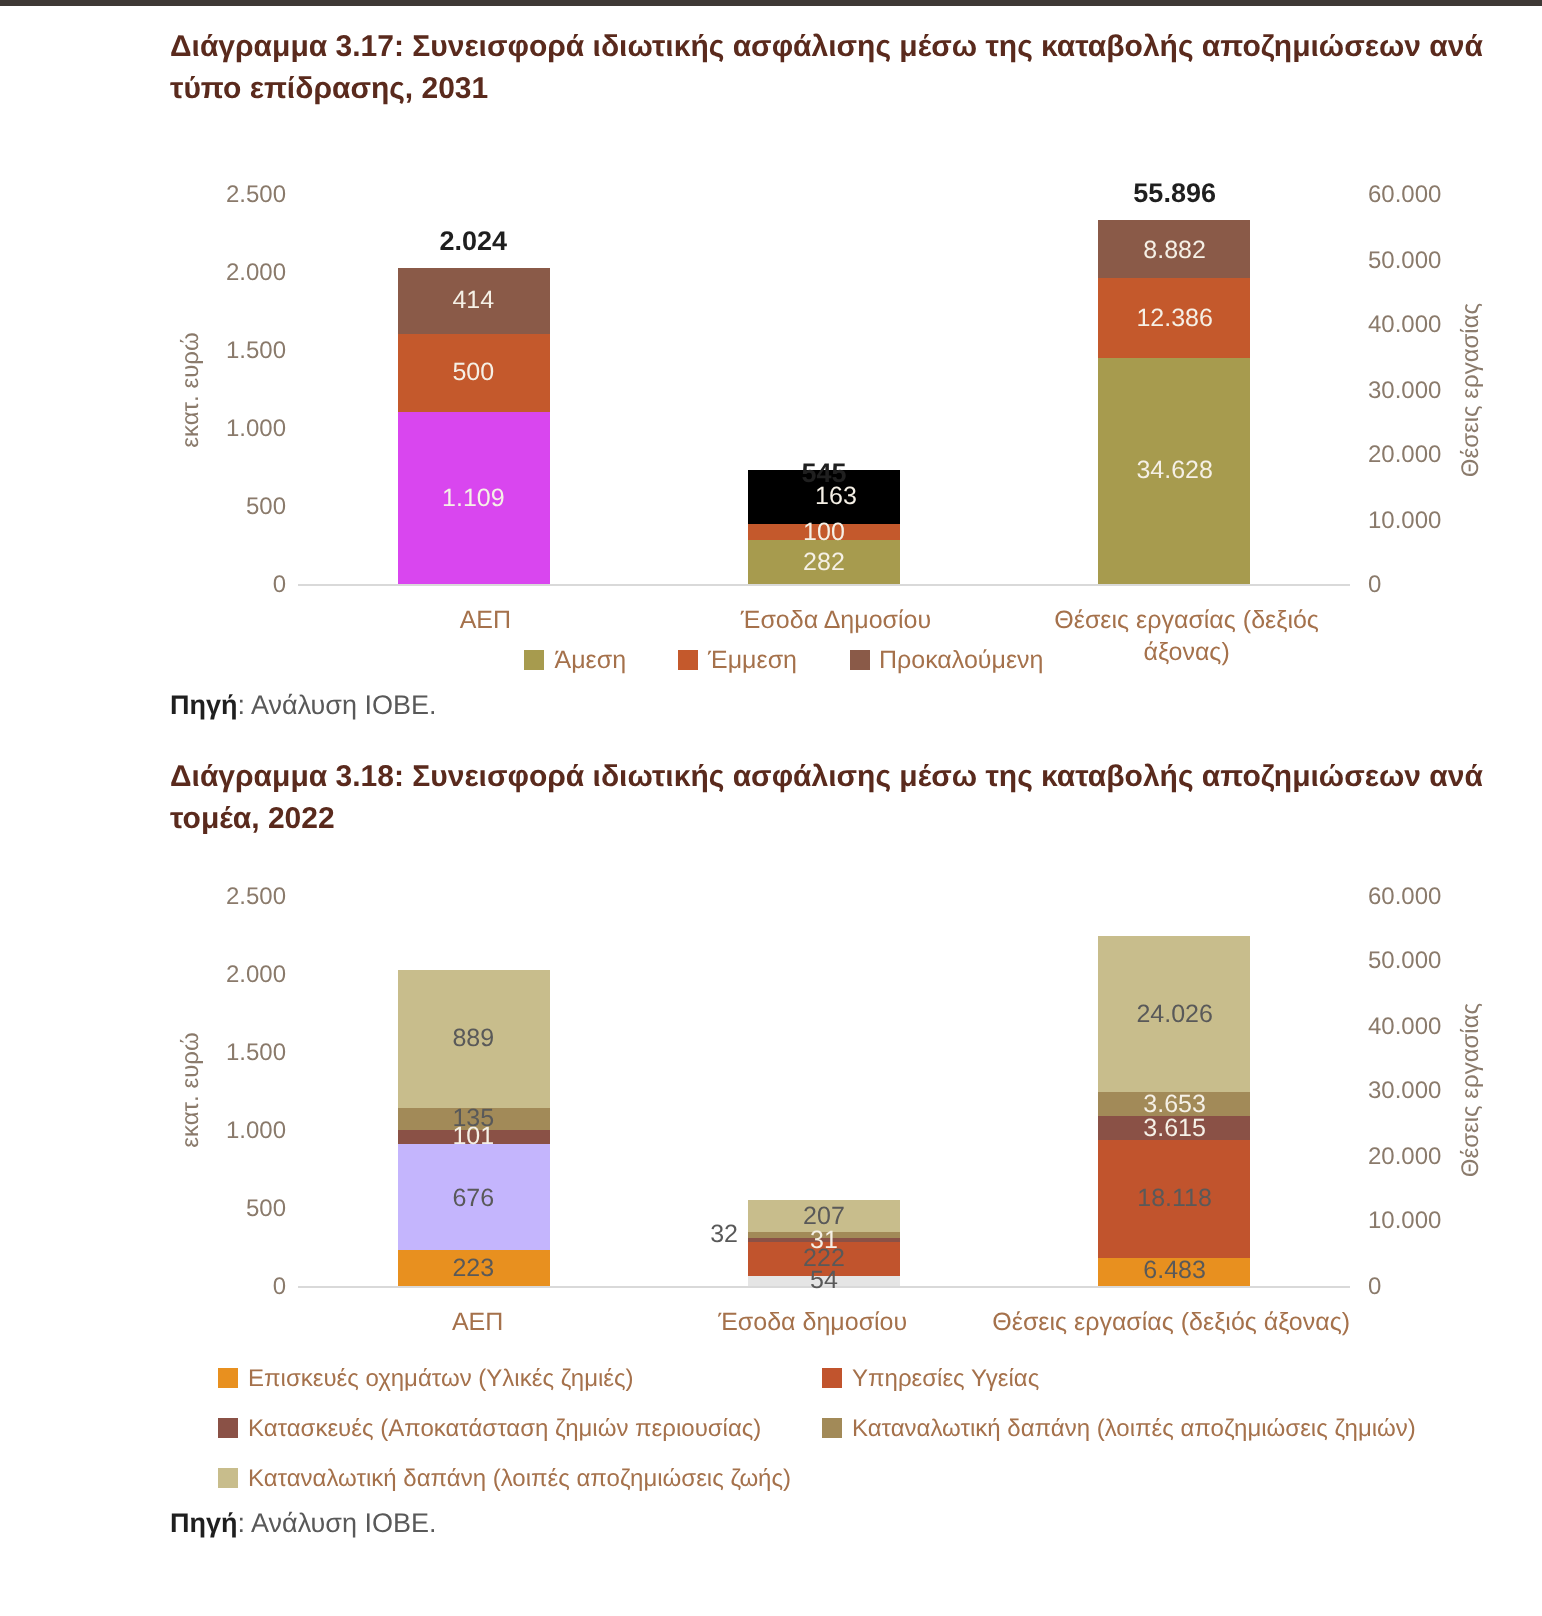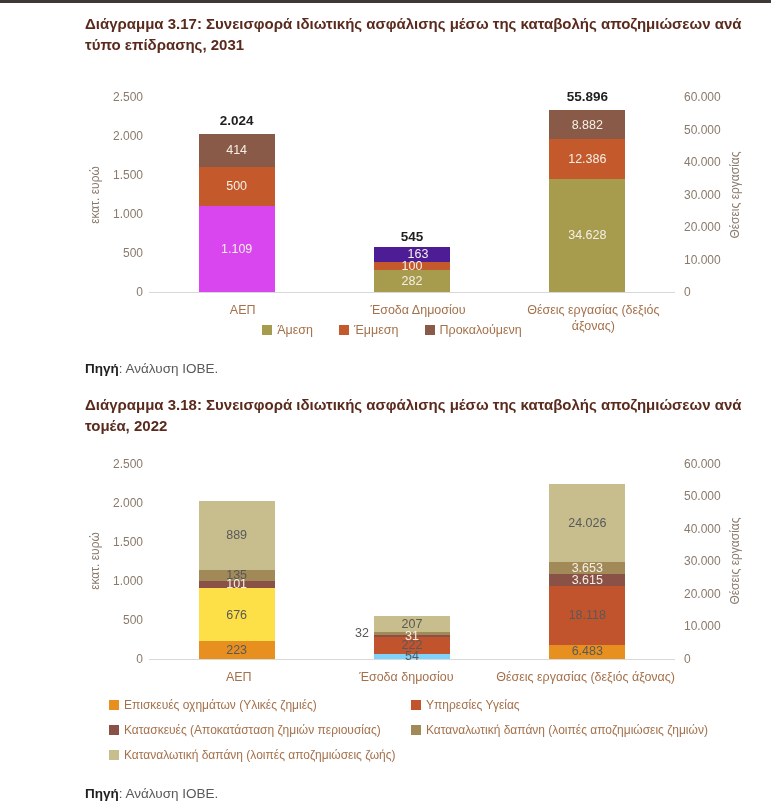--- a/index.html
+++ b/index.html
@@ -69,21 +69,21 @@
   }
   .legend-grid {
     display:grid; grid-template-columns:292px auto;
     column-gap:10px; row-gap:11px;
     margin:13px 0 0 24px; font-size:12px;
   }
   .legend-item { display:flex; align-items:center; gap:5px; white-space:nowrap; }
   .legend-grid .legend-item { white-space:normal; }
   .marker { width:10px; height:10px; flex:0 0 auto; }
 
-  .source { margin:24px 0 0; font-size:13.5px; color:#595959; }
+  .source { margin:8px 0 0; font-size:13.5px; color:#595959; }
   .source b { color:#1f1f1f; font-weight:700; }
   .fig-title + .fig-title, .source + .fig-title { margin-top:18px; }
 </style>
 </head>
 <body>
 
 <div class="top-rule"></div>
 
 <main class="content">
 
@@ -119,21 +119,21 @@
               <div class="total" style="bottom: 163.794px;">2.024</div>
             </div>
             <div class="slot">
               <div class="bar">
                 <div class="seg" style="height: 21.996px; background: rgb(167, 155, 78);">
                   <span class="seg-label" style="color: rgb(245, 240, 230);">282</span>
                 </div>
                 <div class="seg" style="height: 7.8px; background: rgb(196, 89, 44);">
                   <span class="seg-label" style="color: rgb(245, 240, 230);">100</span>
                 </div>
-                <div class="seg" style="height: 15px; background: #4c1d95; padding-left: 12px;">
+                <div class="seg" style="height: 27px; background: #000000; padding-left: 12px;">
                   <span class="seg-label" style="color: rgb(245, 240, 230);">163</span>
                 </div>
               </div>
               <div class="total" style="bottom: 48.51px;">545</div>
             </div>
             <div class="slot">
               <div class="bar">
                 <div class="seg" style="height: 112.541px; background: rgb(167, 155, 78);">
                   <span class="seg-label" style="color: rgb(245, 240, 230);">34.628</span>
                 </div>
@@ -199,37 +199,37 @@
           <div class="tick" style="bottom: 80%;">2.000</div>
           <div class="tick" style="bottom: 100%;">2.500</div>
         </div>
         <div class="center">
           <div class="plot">
             <div class="slot">
               <div class="bar">
                 <div class="seg" style="height: 17.394px; background: rgb(232, 144, 31);">
                   <span class="seg-label" style="color: rgb(89, 89, 89);">223</span>
                 </div>
-                <div class="seg" style="height: 52.728px; background: #fde047;">
+                <div class="seg" style="height: 52.728px; background: #c4b5fd;">
                   <span class="seg-label" style="color: rgb(89, 89, 89);">676</span>
                 </div>
                 <div class="seg" style="height: 7.878px; background: rgb(138, 81, 70);">
                   <span class="seg-label" style="color: rgb(245, 240, 230);">101</span>
                 </div>
                 <div class="seg" style="height: 10.53px; background: rgb(162, 138, 88);">
                   <span class="seg-label" style="color: rgb(89, 89, 89);">135</span>
                 </div>
                 <div class="seg" style="height: 69.342px; background: rgb(200, 189, 140);">
                   <span class="seg-label" style="color: rgb(89, 89, 89);">889</span>
                 </div>
               </div>
             </div>
             <div class="slot">
               <div class="bar">
-                <div class="seg" style="height: 4.212px; background: #7dd3fc; text-align: center;">
+                <div class="seg" style="height: 4.212px; background: #e5e5e5; text-align: center;">
                   <span class="seg-label" style="color: rgb(89, 89, 89);">54</span>
                 </div>
                 <div class="seg" style="height: 17.316px; background: rgb(193, 84, 45);">
                   <span class="seg-label" style="color: rgb(89, 89, 89);">222</span>
                 </div>
                 <div class="seg" style="height: 2.418px; background: rgb(138, 81, 70);">
                   <span class="seg-label" style="color: rgb(245, 240, 230);">31</span>
                 </div>
                 <div class="seg" style="height: 2.496px; background: rgb(162, 138, 88);">
                   <span class="seg-label outside" style="color: rgb(89, 89, 89);">32</span>

